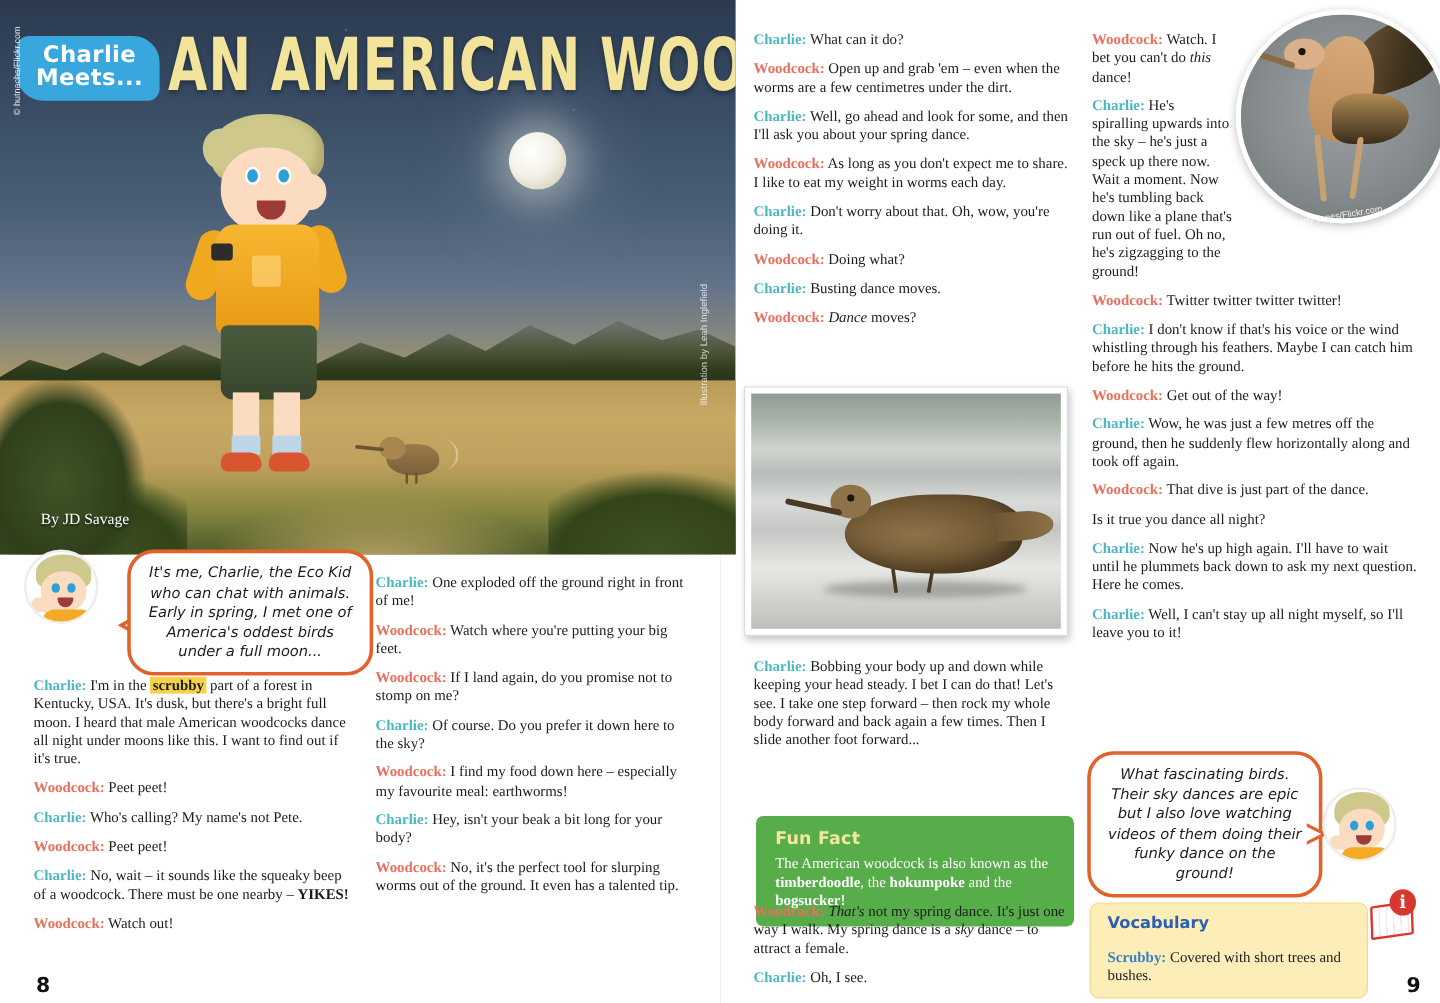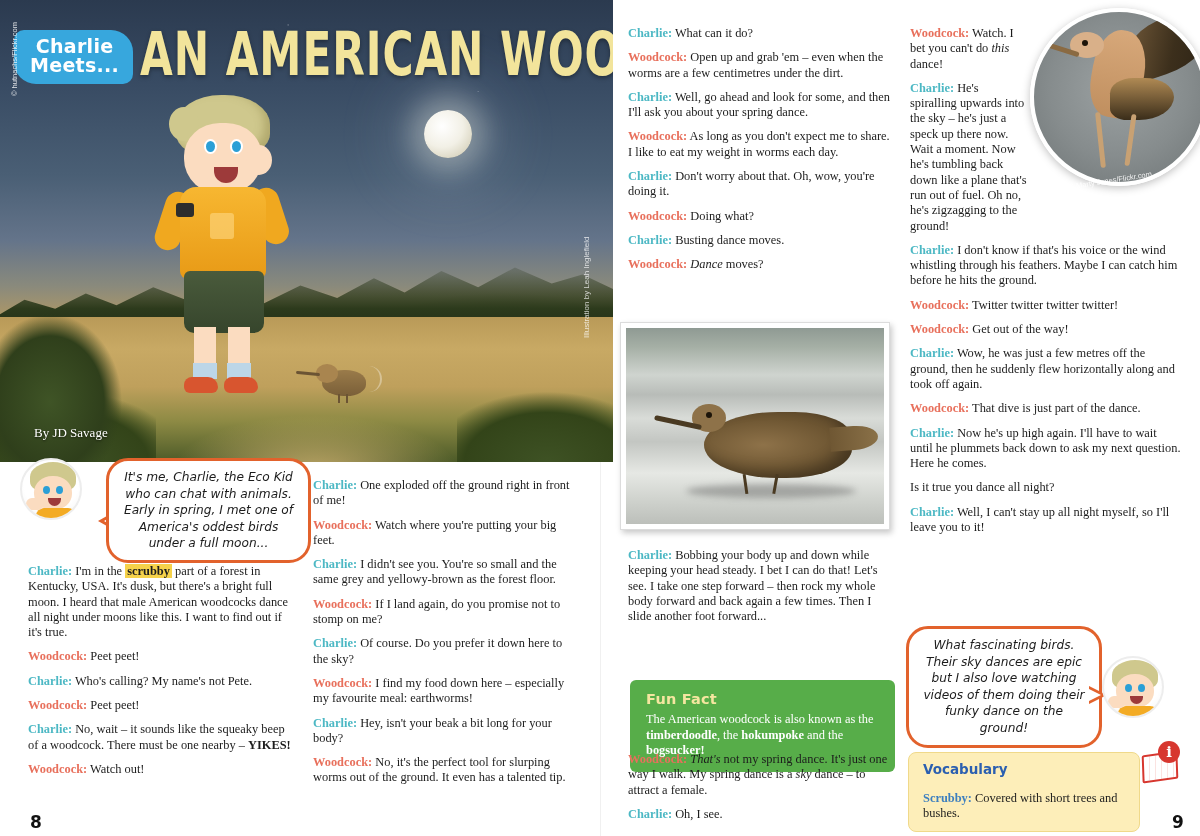--- a/index.html
+++ b/index.html
@@ -486,23 +486,20 @@
   </div>
 
   <div class="col col2">
     <div class="line">
       <span class="spk charlie">Charlie:</span><span> One exploded off the ground right in front of me!</span>
     </div>
     <div class="line">
       <span class="spk woodcock">Woodcock:</span><span> Watch where you're putting your big feet.</span>
     </div>
     <div class="line">
-      <span class="spk charlie">Charlie:</span><span> I didn't see you. You're so small and the same grey and yellowy-brown as the forest floor.</span>
-    </div>
-    <div class="line">
       <span class="spk woodcock">Woodcock:</span><span> If I land again, do you promise not to stomp on me?</span>
     </div>
     <div class="line">
       <span class="spk charlie">Charlie:</span><span> Of course. Do you prefer it down here to the sky?</span>
     </div>
     <div class="line">
       <span class="spk woodcock">Woodcock:</span><span> I find my food down here – especially my favourite meal: earthworms!</span>
     </div>
     <div class="line">
       <span class="spk charlie">Charlie:</span><span> Hey, isn't your beak a bit long for your body?</span>
@@ -586,39 +583,39 @@
   <div class="photo-circle-credit">© Marty Jones/Flickr.com</div>
 
   <div class="col col4">
     <div class="line" style="width:118px;">
       <span class="spk woodcock">Woodcock:</span><span> Watch. I bet you can't do </span><em>this</em><span> dance!</span>
     </div>
     <div class="line" style="width:118px;">
       <span class="spk charlie">Charlie:</span><span> He's spiralling upwards into the sky – he's just a speck up there now. Wait a moment. Now he's tumbling back down like a plane that's run out of fuel. Oh no, he's zigzagging to the ground!</span>
     </div>
     <div class="line">
+      <span class="spk woodcock">Woodcock:</span><span> Twitter twitter twitter twitter!</span>
+    </div>
+    <div class="line">
       <span class="spk charlie">Charlie:</span><span> I don't know if that's his voice or the wind whistling through his feathers. Maybe I can catch him before he hits the ground.</span>
     </div>
     <div class="line">
-      <span class="spk woodcock">Woodcock:</span><span> Twitter twitter twitter twitter!</span>
-    </div>
-    <div class="line">
       <span class="spk woodcock">Woodcock:</span><span> Get out of the way!</span>
     </div>
     <div class="line">
       <span class="spk charlie">Charlie:</span><span> Wow, he was just a few metres off the ground, then he suddenly flew horizontally along and took off again.</span>
     </div>
     <div class="line">
       <span class="spk woodcock">Woodcock:</span><span> That dive is just part of the dance.</span>
     </div>
     <div class="line">
+      <span>Is it true you dance all night?</span>
+    </div>
+    <div class="line">
       <span class="spk charlie">Charlie:</span><span> Now he's up high again. I'll have to wait until he plummets back down to ask my next question. Here he comes.</span>
-    </div>
-    <div class="line">
-      <span>Is it true you dance all night?</span>
     </div>
     <div class="line">
       <span class="spk charlie">Charlie:</span><span> Well, I can't stay up all night myself, so I'll leave you to it!</span>
     </div>
   </div>
 
   <div class="bubble-wrap-2">
     <div class="bubble b2">What fascinating birds. Their sky dances are epic but I also love watching videos of them doing their funky dance on the ground!</div>
     <div class="b2-tail"></div>
     <div class="b2-tail-in"></div>

